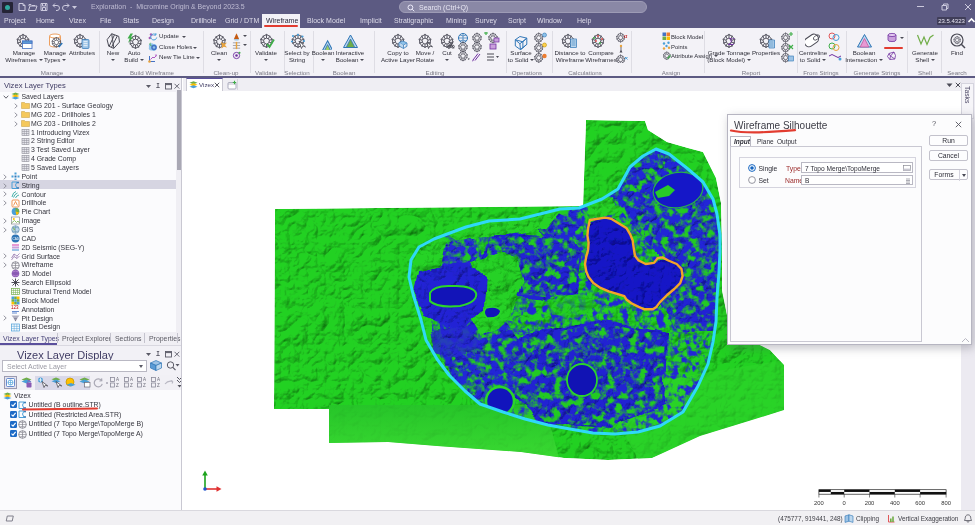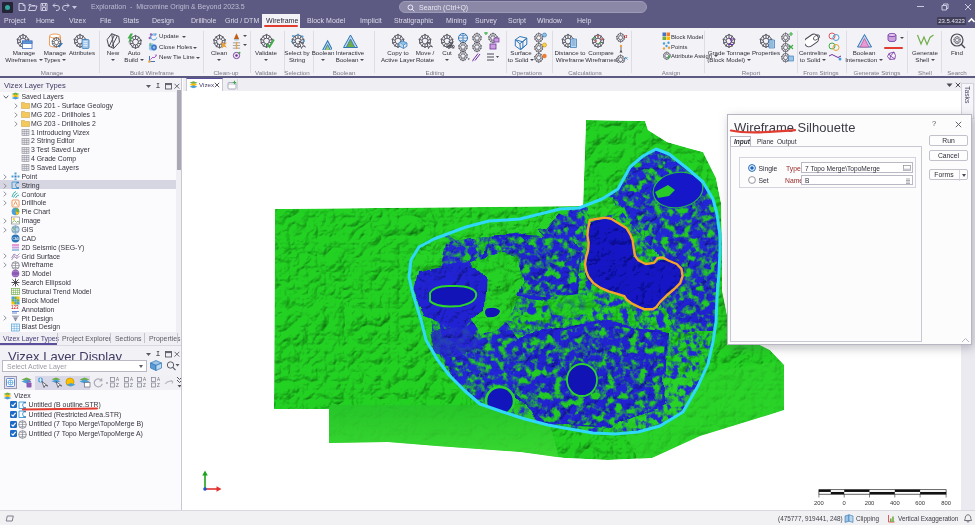--- a/index.html
+++ b/index.html
@@ -805,21 +805,21 @@
       <div class="abs" style="left:57px;top:1px;width:1px;height:10px;background:#c4c3cd"></div>
       <div class="abs" style="left:62px;top:2.5px">Project Explorer</div>
       <div class="abs" style="left:110px;top:1px;width:1px;height:10px;background:#c4c3cd"></div>
       <div class="abs" style="left:115px;top:2.5px">Sections</div>
       <div class="abs" style="left:144px;top:1px;width:1px;height:10px;background:#c4c3cd"></div>
       <div class="abs" style="left:149px;top:2.5px">Properties</div>
       <div class="abs" style="left:177px;top:1px;width:1px;height:10px;background:#c4c3cd"></div>
     </div>
 
     <div class="abs" style="left:0;top:266.5px;width:181px;height:1.5px;background:#d9d8e0"></div>
-    <div class="abs" style="left:8px;top:270.5px;font-size:13px;color:#3f3b63">Vizex Layer Display</div>
+    <div class="abs" style="left:17px;top:270.5px;font-size:11px;color:#3f3b63">Vizex Layer Display</div>
     <svg class="abs" style="left:146px;top:273px" width="34" height="7" viewBox="0 0 34 7">
       <path d="M0,2 l2.5,3 2.5,-3 z" fill="#5a5a66"></path>
       <path d="M12,0.5 v4 M10.3,4.5 h3.4 M10.8,0.5 h2.4" stroke="#5a5a66" stroke-width="0.9" fill="none"></path>
       <rect x="19.5" y="0.5" width="6" height="5.5" fill="none" stroke="#5a5a66" stroke-width="0.9"></rect>
         <path d="M19.5,1.6 h6" stroke="#5a5a66" stroke-width="1"></path>
       <path d="M28.5,0.8 L33.3,5.6 M33.3,0.8 L28.5,5.6" stroke="#5a5a66" stroke-width="0.9"></path>
     </svg>
 
     <div class="abs" style="left:2px;top:281.5px;width:145px;height:12px;background:#fff;border:1px solid #b9b8c3">
       <div class="abs" style="left:4px;top:2px;font-size:7px;color:#9b9aa4">Select Active Layer</div>
@@ -979,21 +979,21 @@
         <path d="M0.8,0.8 L5.2,5.2 M5.2,0.8 L0.8,5.2" stroke="#4a4a55" stroke-width="1"></path>
       </svg>
   </div>
 
   <div class="abs" style="left:961px;top:78px;width:14px;height:432px;background:#eceaf1;z-index:2">
     <div class="abs" style="left:0px;top:5px;width:13px;height:36px;background:#f6f5f9;border:1px solid #d5d4de"></div>
     <div class="abs" style="left:9.5px;top:8px;font-size:6.8px;color:#4a4664;transform:rotate(90deg);transform-origin:0 0;white-space:nowrap">Tasks</div>
   </div>
 
   <div id="dialog" class="abs" style="left:727px;top:114px;width:245px;height:231px;background:#fcfcfd;border:1px solid #b6b5c1;box-shadow:2px 3px 9px rgba(80,80,95,.35);z-index:6">
-    <div class="abs" style="left:6px;top:5px;font-size:13px;color:#3c3c46">Wireframe Silhouette</div>
+    <div class="abs" style="left:6px;top:5px;font-size:10px;color:#3c3c46">Wireframe Silhouette</div>
     <svg class="abs" style="left:1px;top:13px;z-index:7" width="70" height="7" viewBox="0 0 70 7">
         <path d="M2,2.5 C15,5.5 40,4.5 66,2.2" fill="none" stroke="#e23c30" stroke-width="2.2" stroke-linecap="round"></path>
       </svg>
     <div class="abs" style="left:204px;top:4px;font-size:7.5px;color:#55555f">?</div>
     <svg class="abs" style="left:227px;top:6px" width="7" height="7" viewBox="0 0 7 7">
         <path d="M0.8,0.8 L6.2,6.2 M6.2,0.8 L0.8,6.2" stroke="#55555f" stroke-width="0.9"></path>
       </svg>
 
     <div class="abs" style="left:2px;top:20.5px;font-size:6.5px;color:#2e2e38">
       <div class="abs" style="left:0;top:0;width:21px;height:10.5px;background:#fff;border:1px solid #b9b8c3;border-bottom:none"></div>

